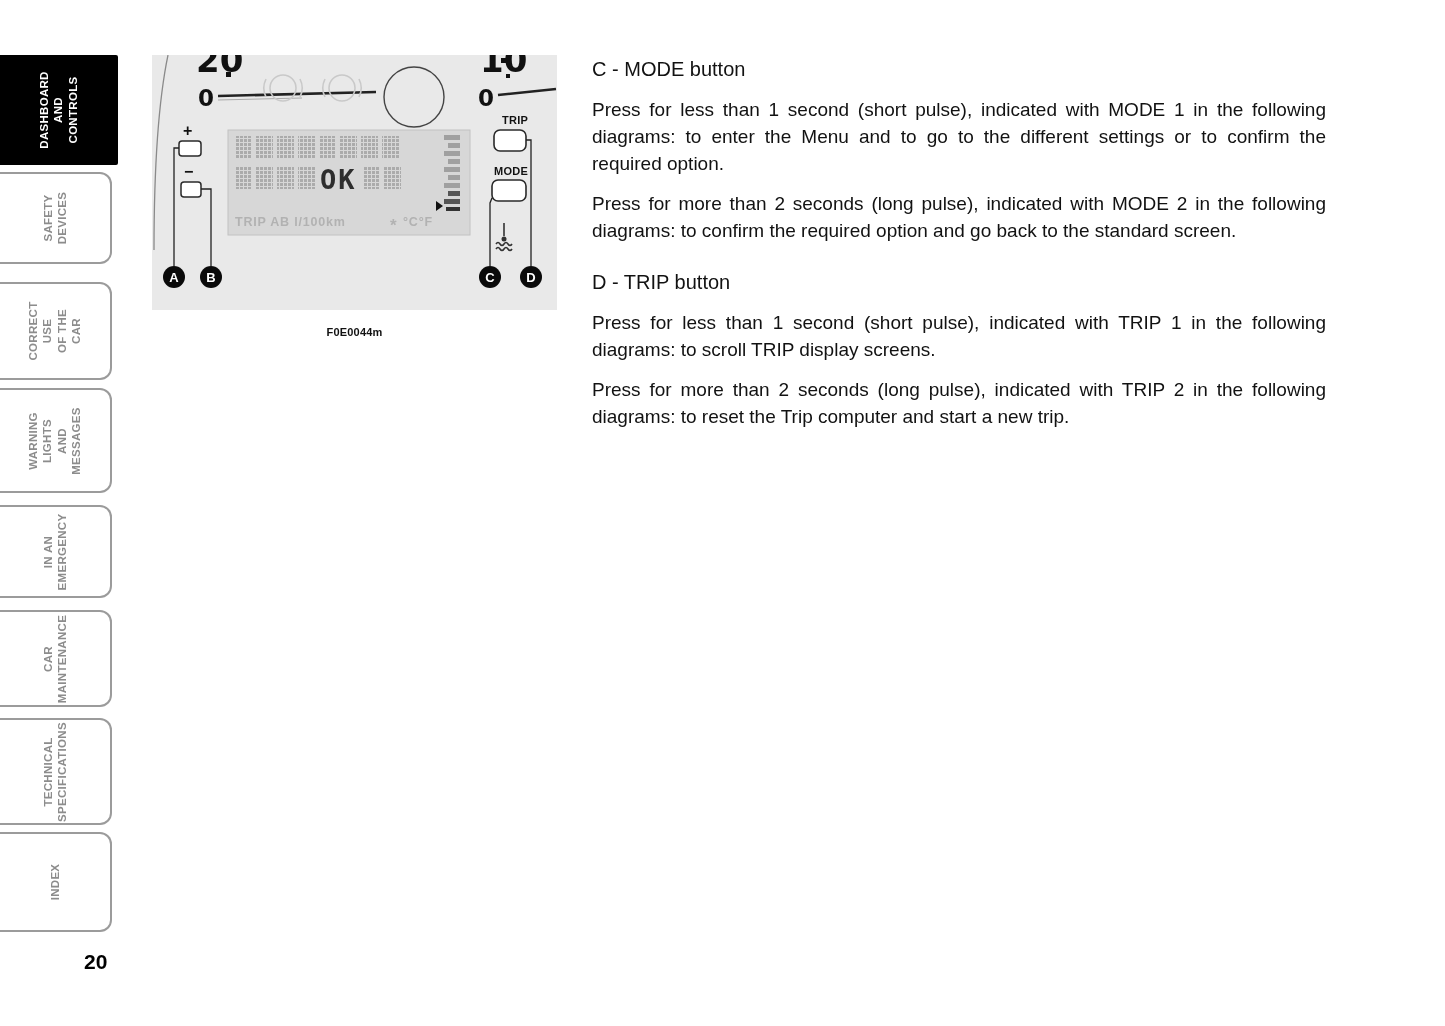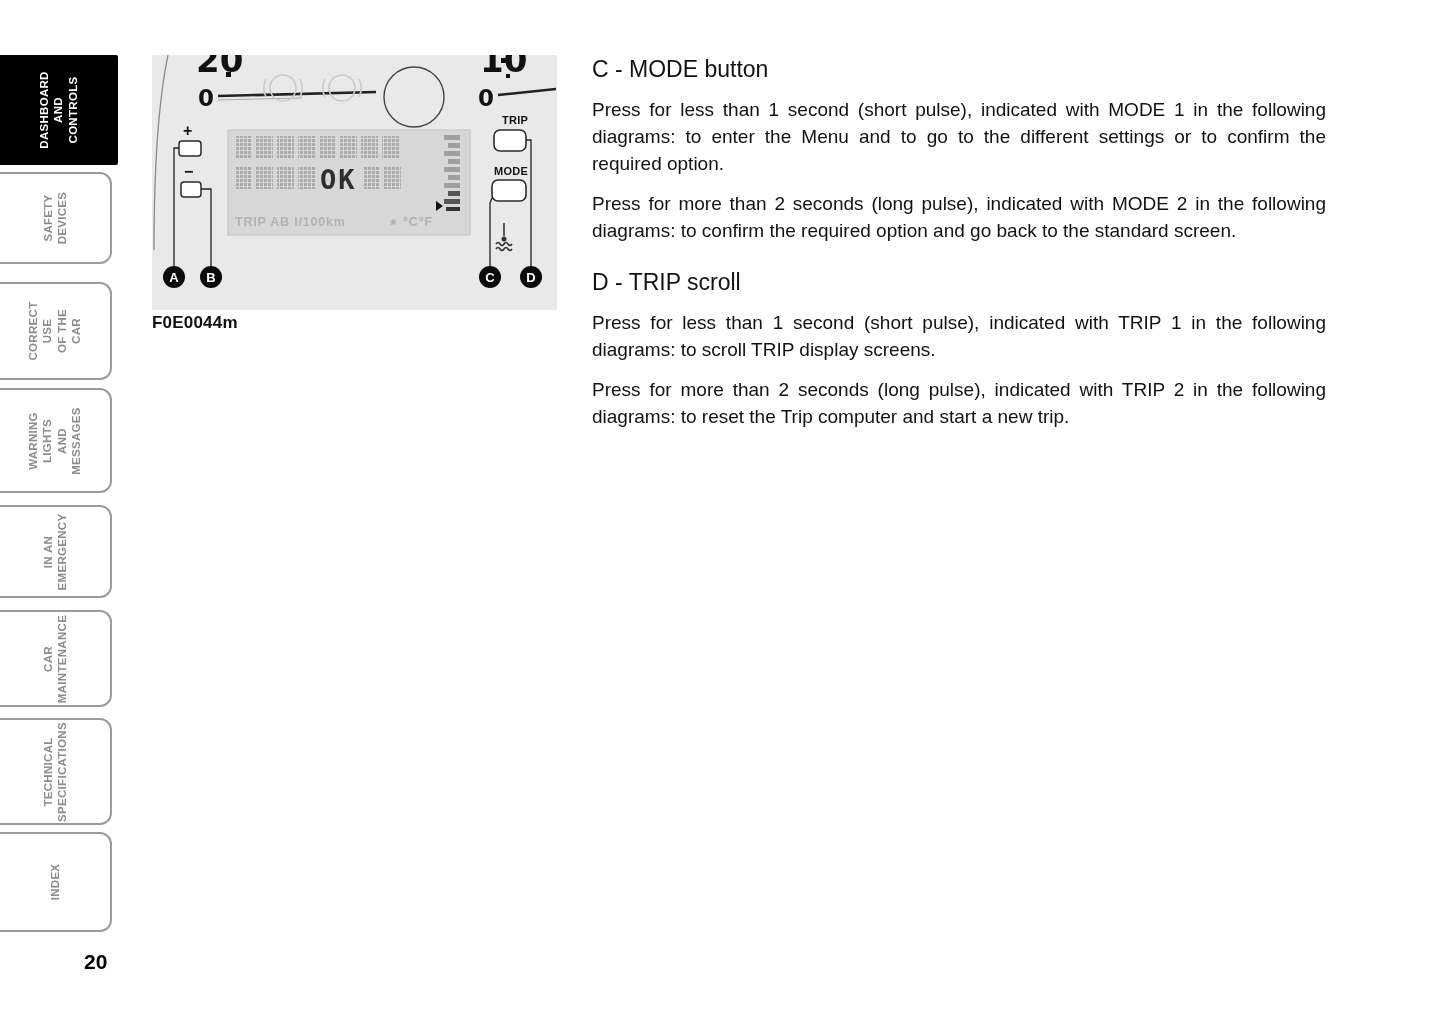--- a/index.html
+++ b/index.html
@@ -28,38 +28,38 @@
   .tab.active .tab-label { color:#ffffff; }
   .page-number {
     position:absolute; left:84px; top:950px;
     font-size:21px; font-weight:bold; color:#000;
   }
 
   
   .figure-wrap { position:absolute; left:152px; top:55px; width:405px; }
   .fig-box { width:405px; height:255px; background:#e9e9e9; overflow:hidden; }
   .fig-caption {
-    text-align:left; font-size:17px; font-weight:bold; color:#111;
-    margin-top:3px; letter-spacing:0.2px;
+    text-align:center; font-size:11px; font-weight:bold; color:#111;
+    margin-top:16px; letter-spacing:0.2px;
   }
   .big-num  { font:bold 34px "DejaVu Sans", sans-serif; fill:#111; }
   .mid-num  { font:bold 23px "DejaVu Sans", sans-serif; fill:#111; }
   .btn-label{ font:bold 11px "Liberation Sans", sans-serif; fill:#111; letter-spacing:0.3px; }
   .pm-label { font:bold 16px "Liberation Sans", sans-serif; fill:#111; }
   .lcd-ok   { font:bold 27px "DejaVu Sans Mono", monospace; fill:#2e2e2e; letter-spacing:2px; }
   .lcd-foot { font:bold 12.5px "Liberation Sans", sans-serif; fill:#b2b2b2; letter-spacing:0.8px; }
   .marker-letter { font:bold 13px "Liberation Sans", sans-serif; fill:#fff; }
 
   
   .main-text {
     position:absolute; left:592px; top:56px; width:734px;
     font-size:19px; line-height:27px; text-align:justify; color:#121212;
   }
   .main-text h2 {
-    font-size:23px; font-weight:400; line-height:27px;
+    font-size:20px; font-weight:400; line-height:27px;
     margin:25px 0 13px 0; text-align:left;
   }
   .main-text h2:first-child { margin-top:0; }
   .main-text p { margin:0 0 13px 0; }
 </style>
 </head>
 <body>
 
 <aside class="sidebar">
   <div class="tab active" style="top:55px;height:110px;">
@@ -221,16 +221,16 @@
       </g>
     </svg>
   </div>
   <figcaption class="fig-caption">F0E0044m</figcaption>
 </figure>
 
 <main class="main-text">
   <h2>C - MODE button</h2>
   <p>Press for less than 1 second (short pulse), indicated with MODE 1 in the following diagrams: to enter the Menu and to go to the different settings or to confirm the required option.</p>
   <p>Press for more than 2 seconds (long pulse), indicated with MODE 2 in the following diagrams: to confirm the required option and go back to the standard screen.</p>
-  <h2>D - TRIP scroll</h2>
+  <h2>D - TRIP button</h2>
   <p>Press for less than 1 second (short pulse), indicated with TRIP 1 in the following diagrams: to scroll TRIP display screens.</p>
   <p>Press for more than 2 seconds (long pulse), indicated with TRIP 2 in the following diagrams: to reset the Trip computer and start a new trip.</p>
 </main>
 
 </body></html>

